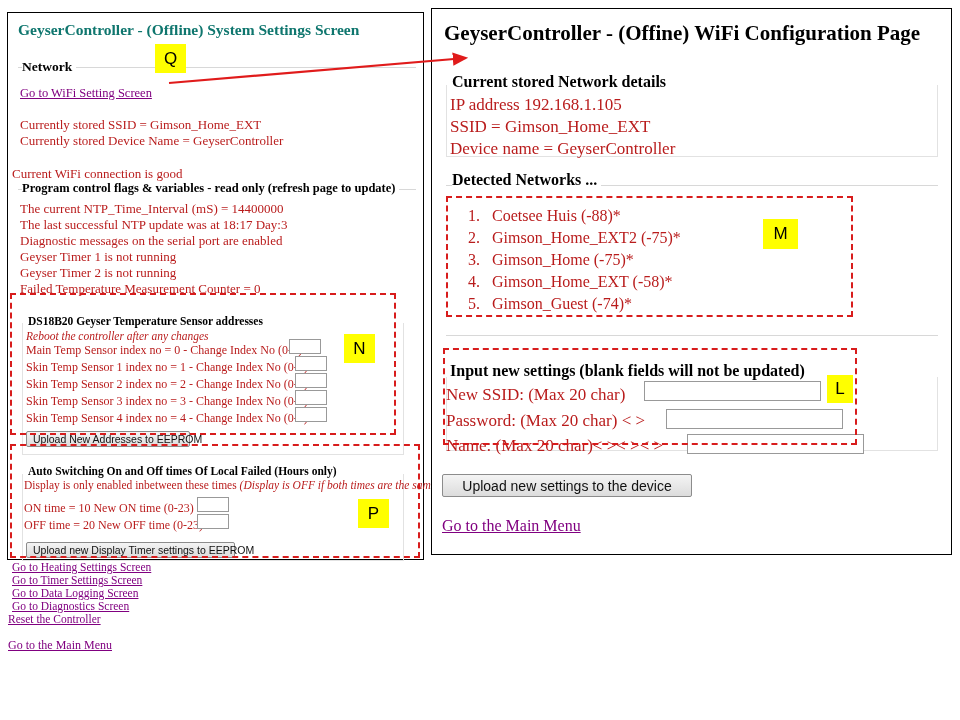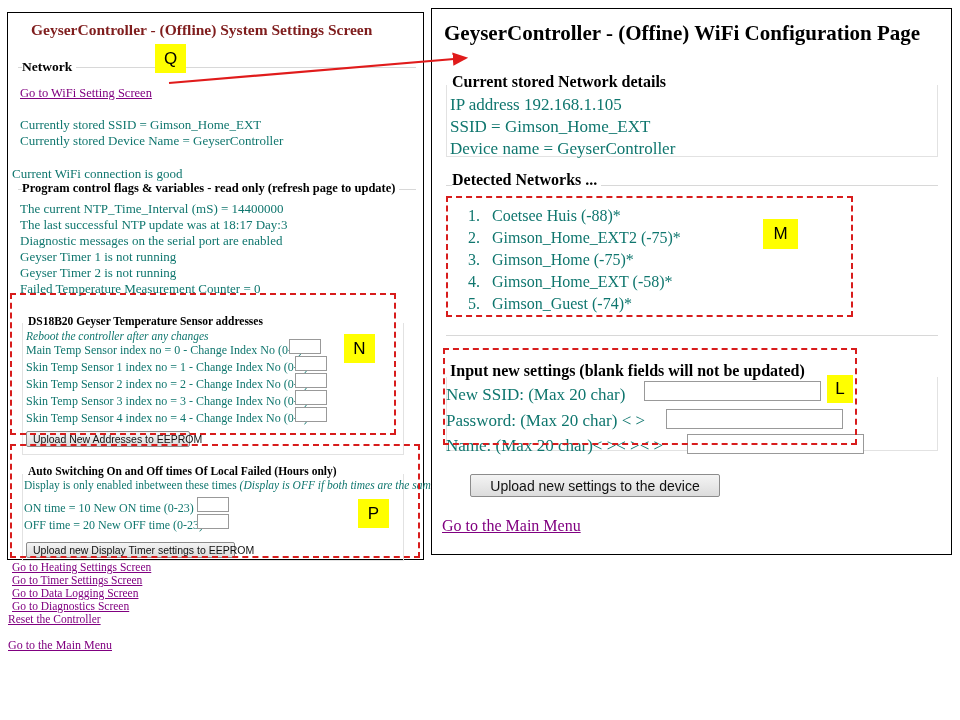--- a/index.html
+++ b/index.html
@@ -24,24 +24,24 @@
     box-sizing: border-box;
   }
   #left-panel  { left: 7px;   top: 12px;  width: 417px; height: 548px; }
   #right-panel { left: 431px; top: 8px;   width: 521px; height: 547px; }
 
   .panel-inner { position: relative; width: 100%; height: 100%; }
 
   
   .page-title-left {
     position: absolute;
-    left: 23px; top: 8px;
+    left: 10px; top: 8px;
     font-size: 15.5px;
     font-weight: bold;
-    color: #7f1d1d;
+    color: #0f766e;
     white-space: nowrap;
     text-align: center;
   }
   .page-title-right {
     position: absolute;
     left: 12px; top: 12px;
     font-size: 21px;
     font-weight: bold;
     color: #000;
     white-space: nowrap;
@@ -66,21 +66,21 @@
   .rule-box {
     position: absolute;
     border: 1px solid #e2e2e2;
     border-top: none;
     box-sizing: border-box;
     z-index: 0;
   }
 
   .txt {
     position: absolute;
-    color: #0f766e;
+    color: #b91c1c;
     white-space: nowrap;
   }
 
   
   a.link {
     color: #800080;
     text-decoration: underline;
     white-space: nowrap;
     cursor: pointer;
   }
@@ -255,21 +255,21 @@
 
     <div class="txt" style="left:14px; top:376px; font-size:17px;">New SSID: (Max 20 char)</div>
     <input class="tbox" style="left: 212px; top: 372px; width: 177px; height: 20px; font-size: 14px;" value="">
 
     <div class="txt" style="left:14px; top:402px; font-size:17px;">Password: (Max 20 char) &lt; &gt;</div>
     <input class="tbox" style="left: 234px; top: 400px; width: 177px; height: 20px; font-size: 14px;" value="">
 
     <div class="txt" style="left:14px; top:427px; font-size:17px;">Name: (Max 20 char)&lt; &gt;&lt; &gt;&lt; &gt;</div>
     <input class="tbox" style="left: 255px; top: 425px; width: 177px; height: 20px; font-size: 14px;" value="">
 
-    <button class="btn" style="left:10px; top:465px; width:250px; height:23px; font-size:14px;margin-left:28px;">Upload new settings to the device</button>
+    <button class="btn" style="left:10px; top:465px; width:250px; height:23px; font-size:14px;">Upload new settings to the device</button>
 
     <a class="link" style="position:absolute; left:10px; top:508px; font-size:16px;">Go to the Main Menu</a>
 
   </div>
 </div>
 
 <div class="dashbox" style="left:10px;  top:293px; width:386px; height:142px;"></div>
 <div class="dashbox" style="left:10px;  top:444px; width:410px; height:114px;"></div>
 <div class="dashbox" style="left:446px; top:196px; width:407px; height:121px;"></div>
 <div class="dashbox" style="left:443px; top:348px; width:414px; height:97px;"></div>

